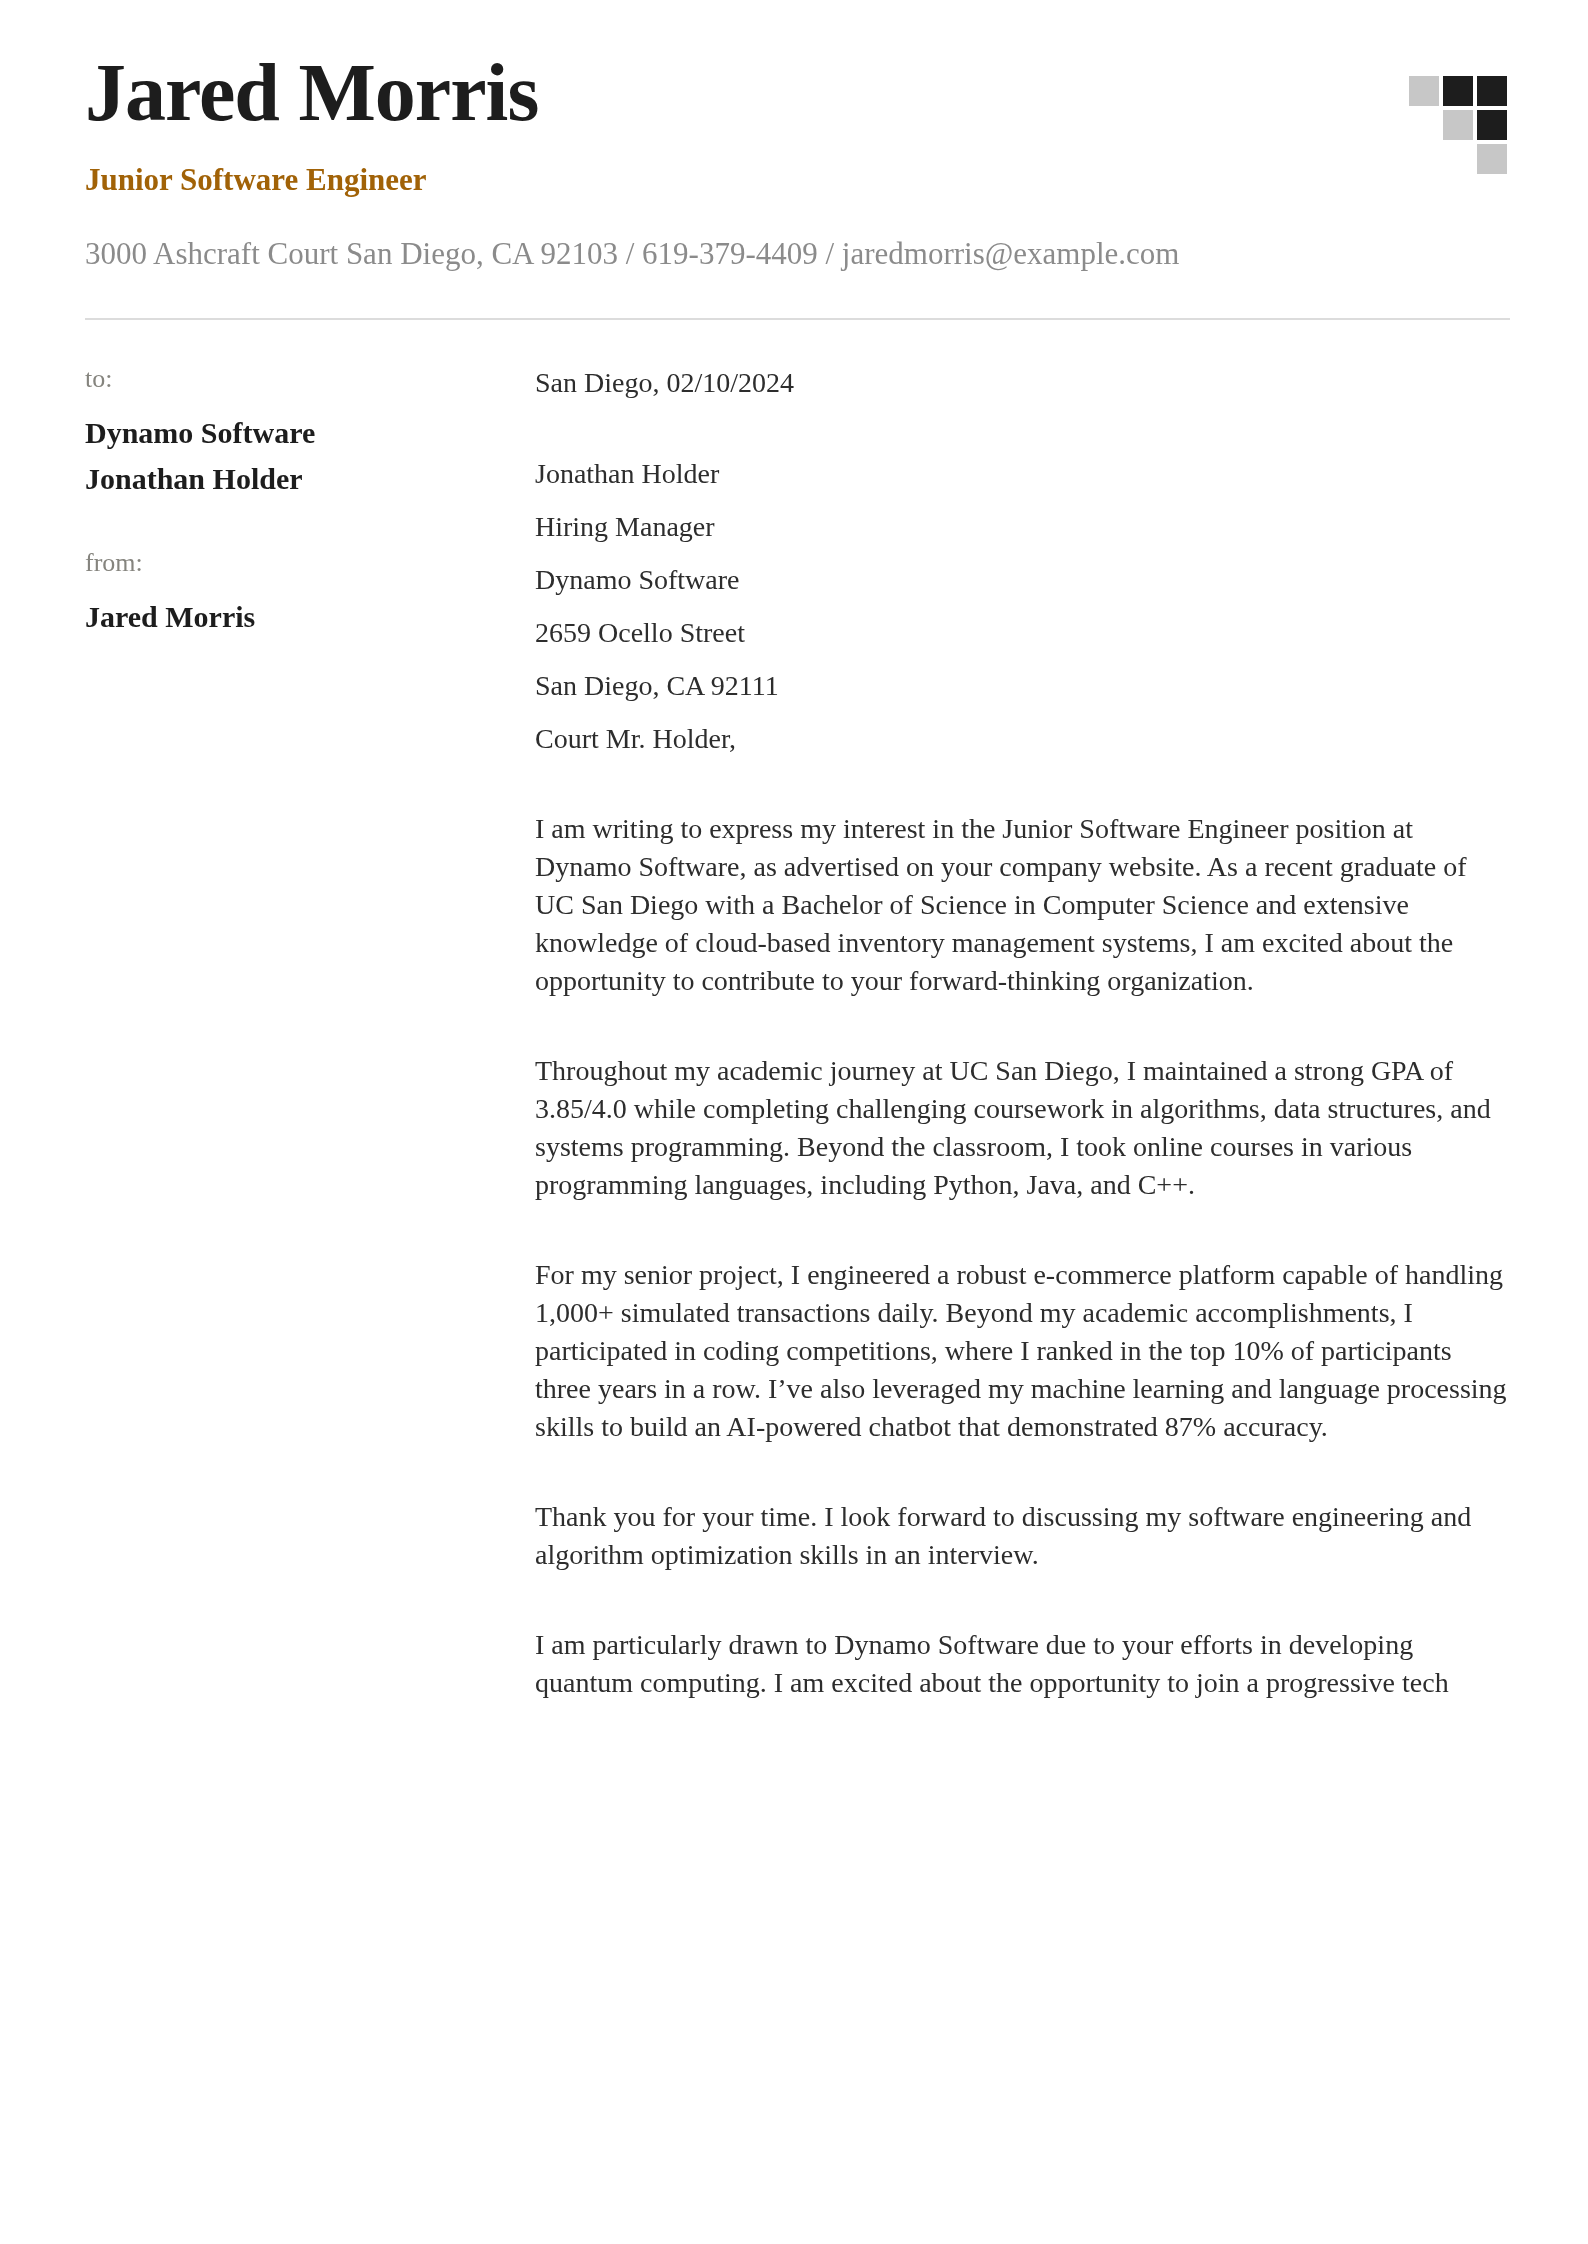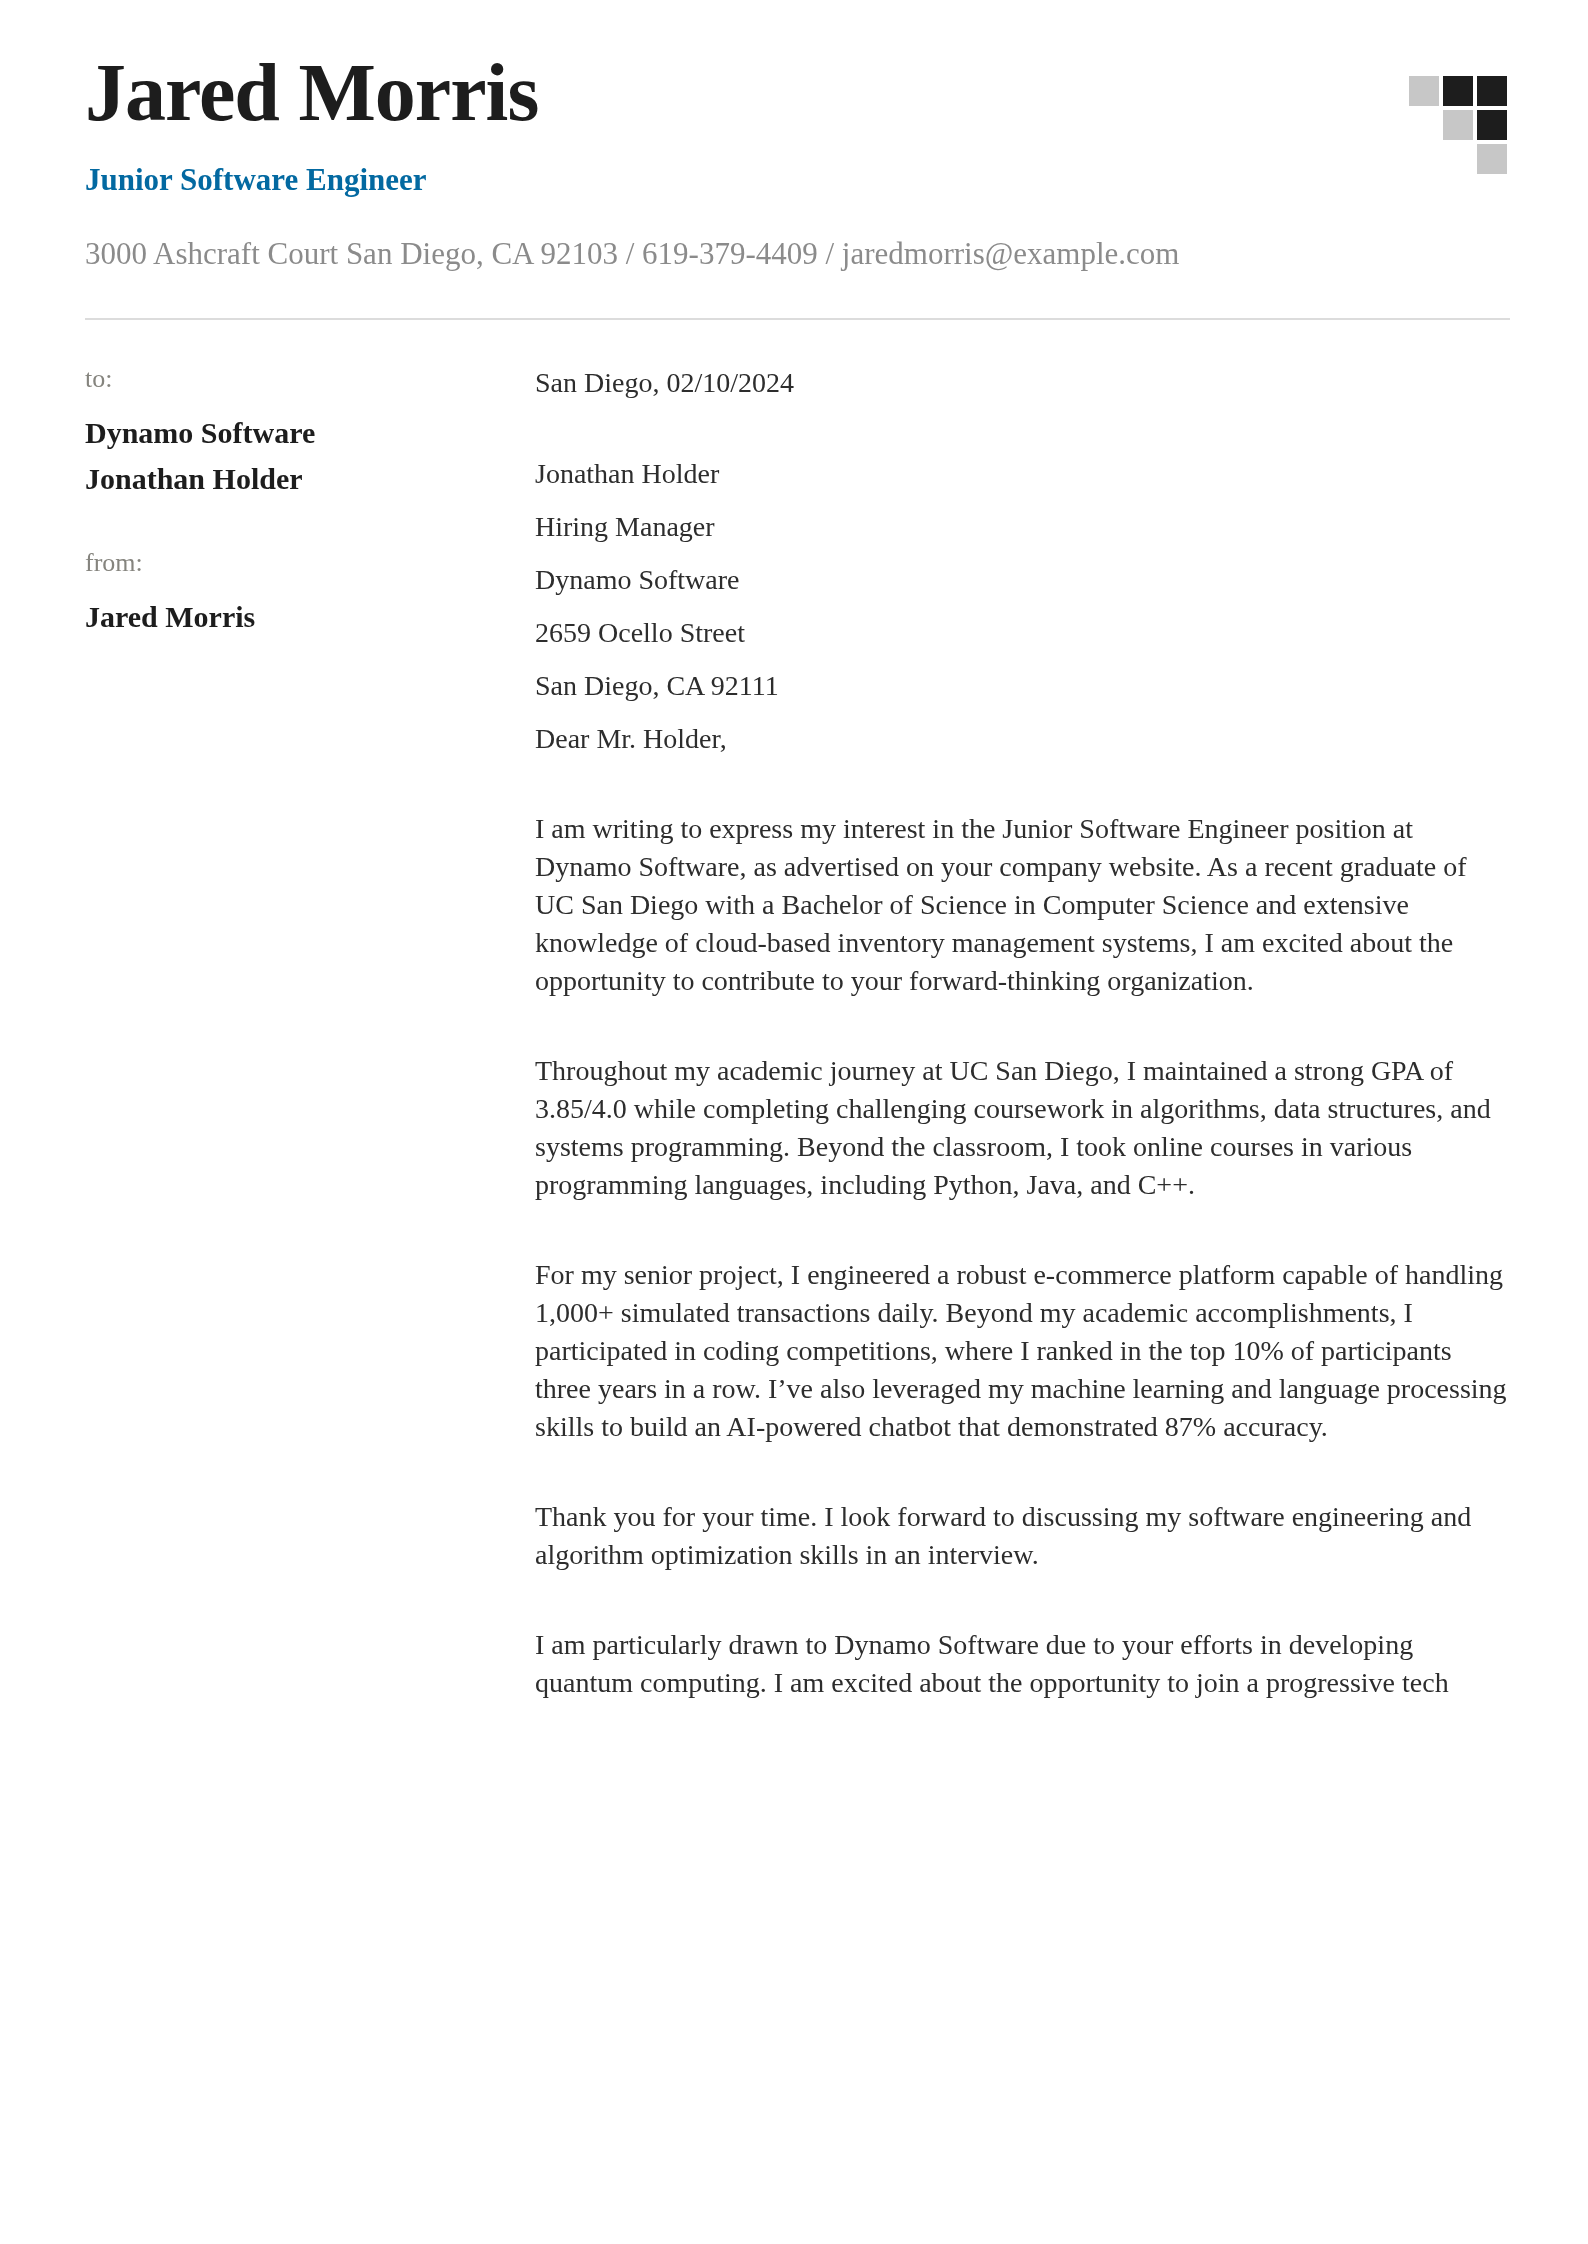--- a/index.html
+++ b/index.html
@@ -25,21 +25,21 @@
     font-size: 82px;
     font-weight: 700;
     line-height: 1.1;
     letter-spacing: -1px;
     color: #1d1d1d;
     margin: 0;
   }
   .candidate-title {
     font-size: 31px;
     font-weight: 700;
-    color: #0369a1;
+    color: #a16207;
     margin: 24px 0 0 0;
   }
   .contact-line {
     font-size: 31px;
     color: #8b8b8b;
     margin: 38px 0 0 0;
   }
   .logo {
     position: absolute;
     top: 28px;
@@ -138,21 +138,21 @@
 
     <div class="right-col">
       <p class="date-line">San Diego, 02/10/2024</p>
 
       <p class="addr-line">Jonathan Holder</p>
       <p class="addr-line">Hiring Manager</p>
       <p class="addr-line">Dynamo Software</p>
       <p class="addr-line">2659 Ocello Street</p>
       <p class="addr-line">San Diego, CA 92111</p>
 
-      <p class="body-par salutation">Dear Mr. Holder,</p>
+      <p class="body-par salutation">Court Mr. Holder,</p>
 
       <p class="body-par">I am writing to express my interest in the Junior Software Engineer position at Dynamo Software, as advertised on your company website. As a recent graduate of UC San Diego with a Bachelor of Science in Computer Science and extensive knowledge of cloud-based inventory management systems, I am excited about the opportunity to contribute to your forward-thinking organization.</p>
       <p class="body-par">Throughout my academic journey at UC San Diego, I maintained a strong GPA of 3.85/4.0 while completing challenging coursework in algorithms, data structures, and systems programming. Beyond the classroom, I took online courses in various programming languages, including Python, Java, and C++.</p>
       <p class="body-par">For my senior project, I engineered a robust e-commerce platform capable of handling 1,000+ simulated transactions daily. Beyond my academic accomplishments, I participated in coding competitions, where I ranked in the top 10% of participants three years in a row. I’ve also leveraged my machine learning and language processing skills to build an AI-powered chatbot that demonstrated 87% accuracy.</p>
       <p class="body-par">Thank you for your time. I look forward to discussing my software engineering and algorithm optimization skills in an interview.</p>
       <p class="body-par">I am particularly drawn to Dynamo Software due to your efforts in developing quantum computing. I am excited about the opportunity to join a progressive tech company that is looking to redefine the IT sphere.</p>
 
       <p class="body-par closing">Sincerely,</p>
       <p class="body-par signature">Jared Morris</p>
     </div>

